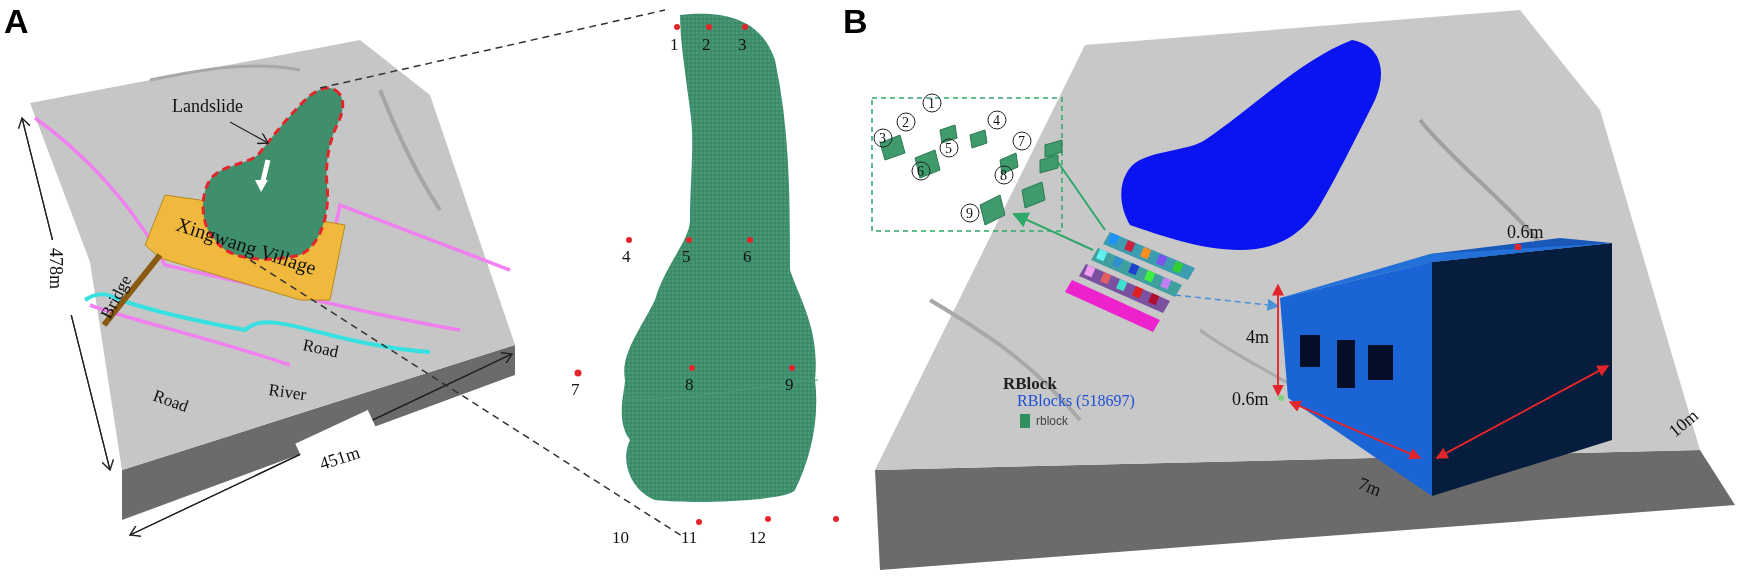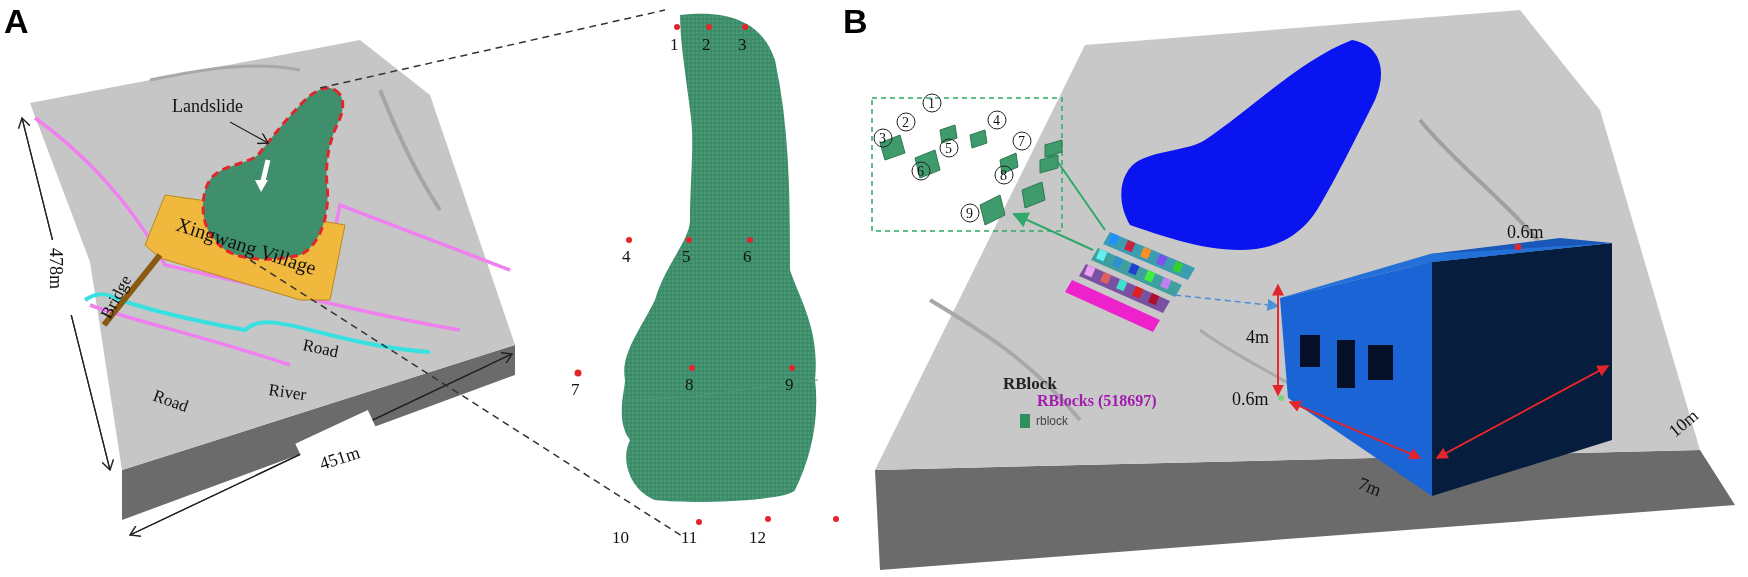--- a/index.html
+++ b/index.html
@@ -1,21 +1,21 @@
 <!DOCTYPE html>
 <html><head>
 <meta charset="utf-8">
 <style>
   html, body { margin:0; padding:0; background:#ffffff; }
   body { width:1748px; height:577px; position:relative; overflow:hidden; font-family:"Liberation Serif", serif; }
   .panel-letter { position:absolute; font-family:"Liberation Sans", sans-serif; font-weight:bold; font-size:34px; color:#000; line-height:1; }
   svg { position:absolute; left:0; top:0; }
   .lbl { font-family:"Liberation Serif", serif; fill:#111; }
   .legend-title { position:absolute; font-family:"Liberation Serif", serif; font-weight:bold; font-size:17px; color:#222; }
-  .legend-sub { position:absolute; font-family:"Liberation Serif", serif; font-weight:bold; font-size:16px; color:#a21caf;margin-left:20px; }
+  .legend-sub { position:absolute; font-family:"Liberation Serif", serif; font-weight:normal; font-size:16px; color:#1d4ed8; }
   .legend-item { position:absolute; font-family:"Liberation Sans", sans-serif; font-size:12px; color:#444; display:flex; align-items:center; gap:6px; }
   .swatch { width:10px; height:14px; background:#2f8f5e; display:inline-block; }
 </style>
 </head>
 <body>
 
 <div class="panel-letter" style="left:4px;top:4px;">A</div>
 <div class="panel-letter" style="left:843px;top:4px;">B</div>
 
 <svg width="1748" height="577" viewBox="0 0 1748 577">

